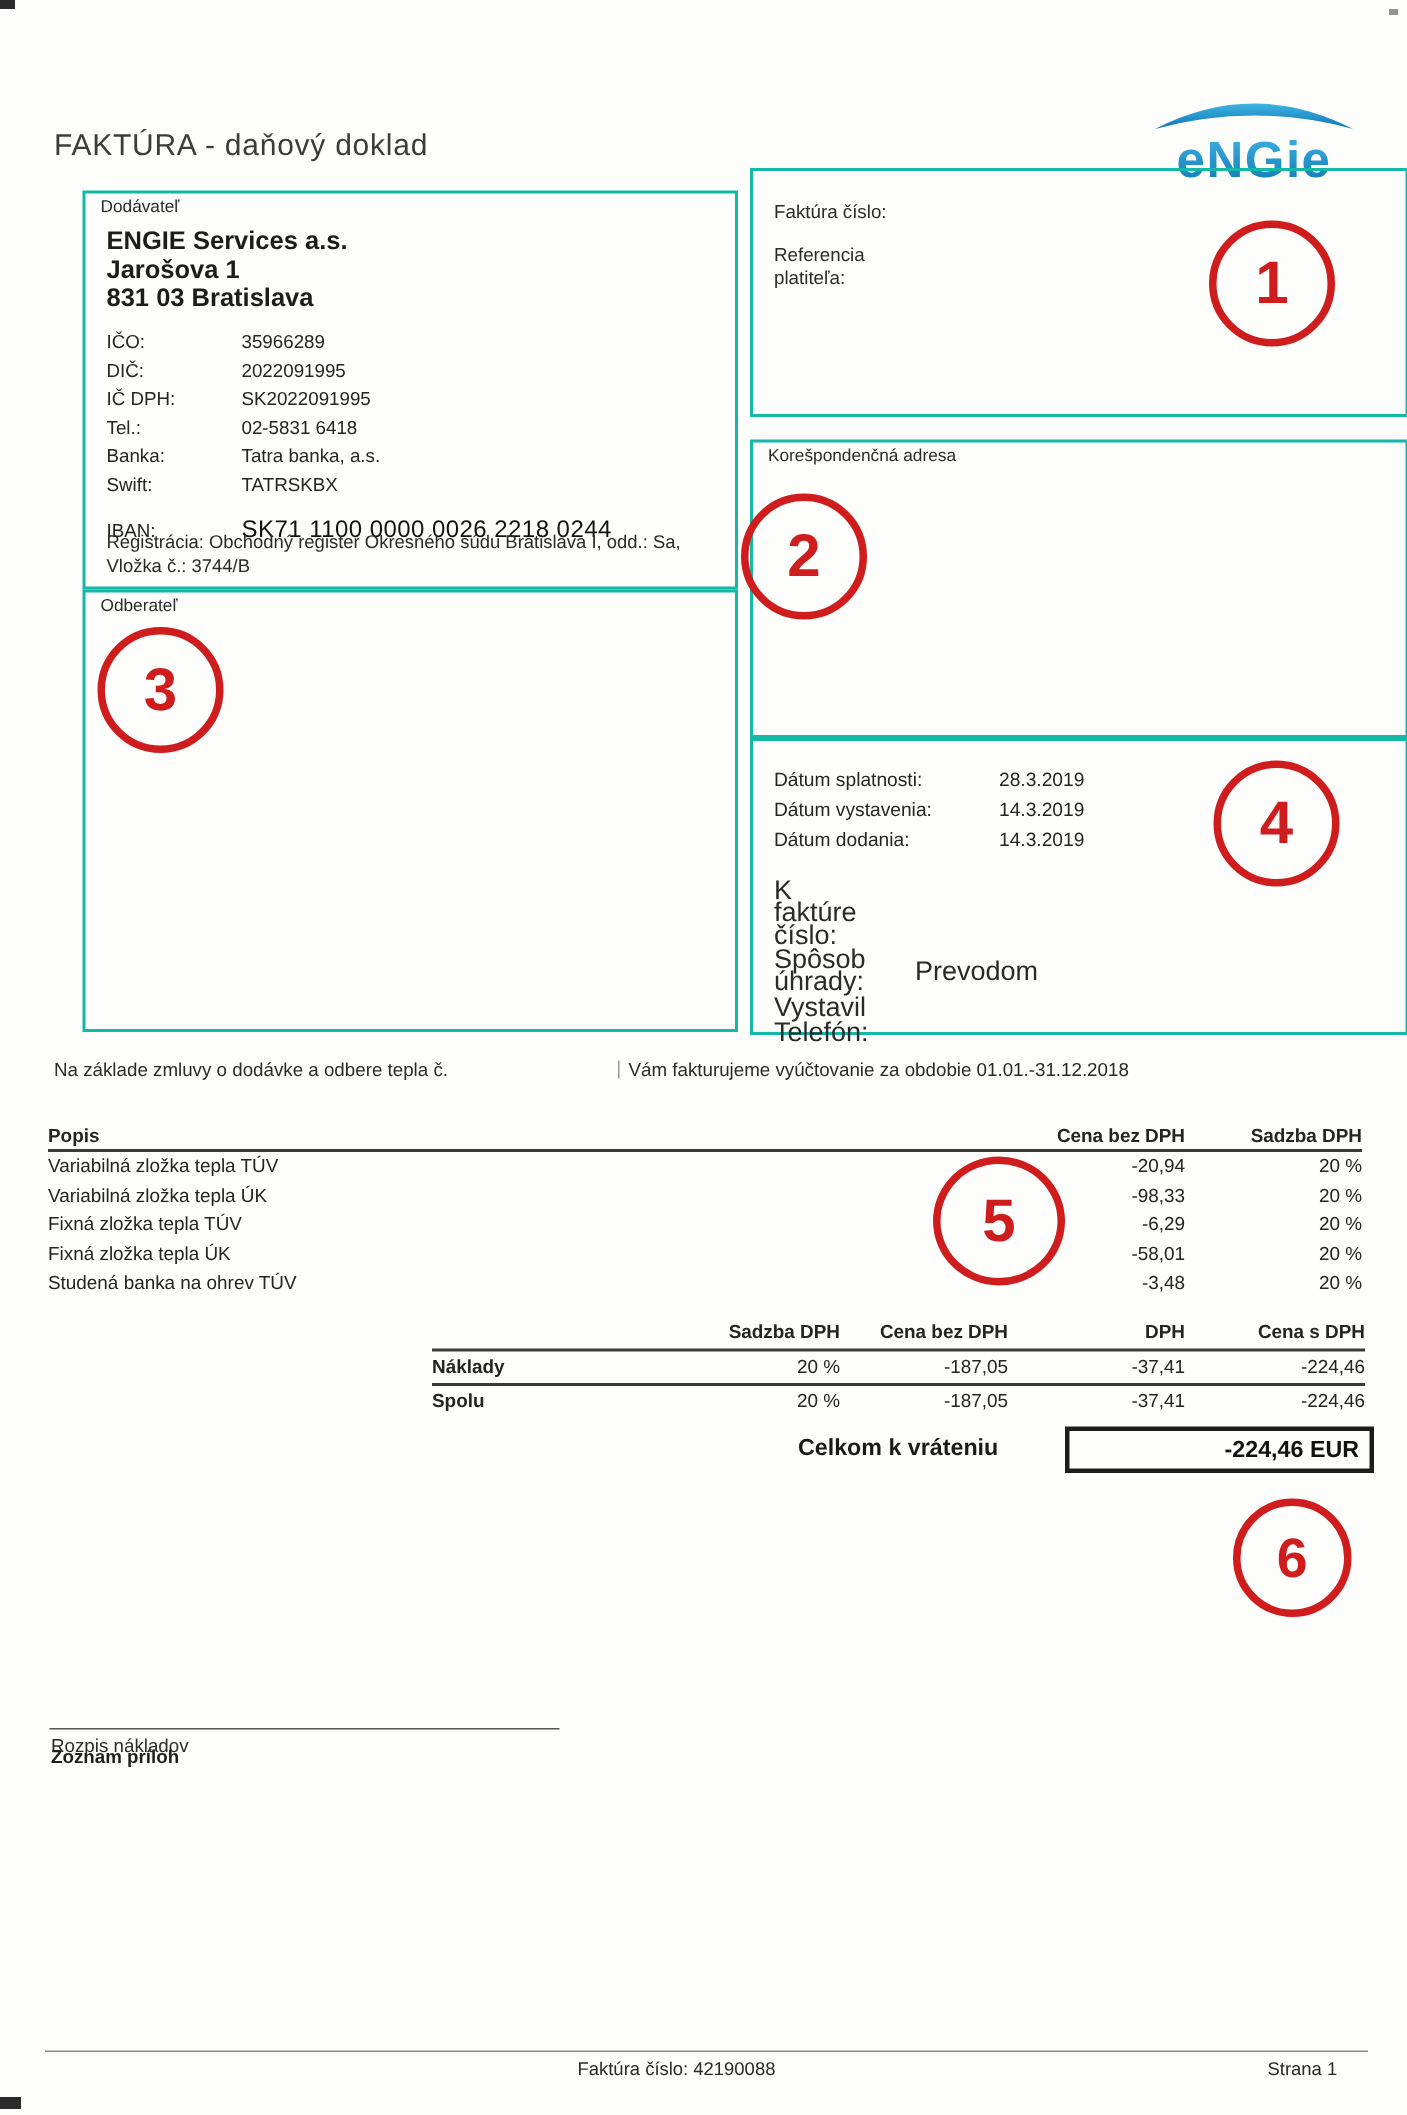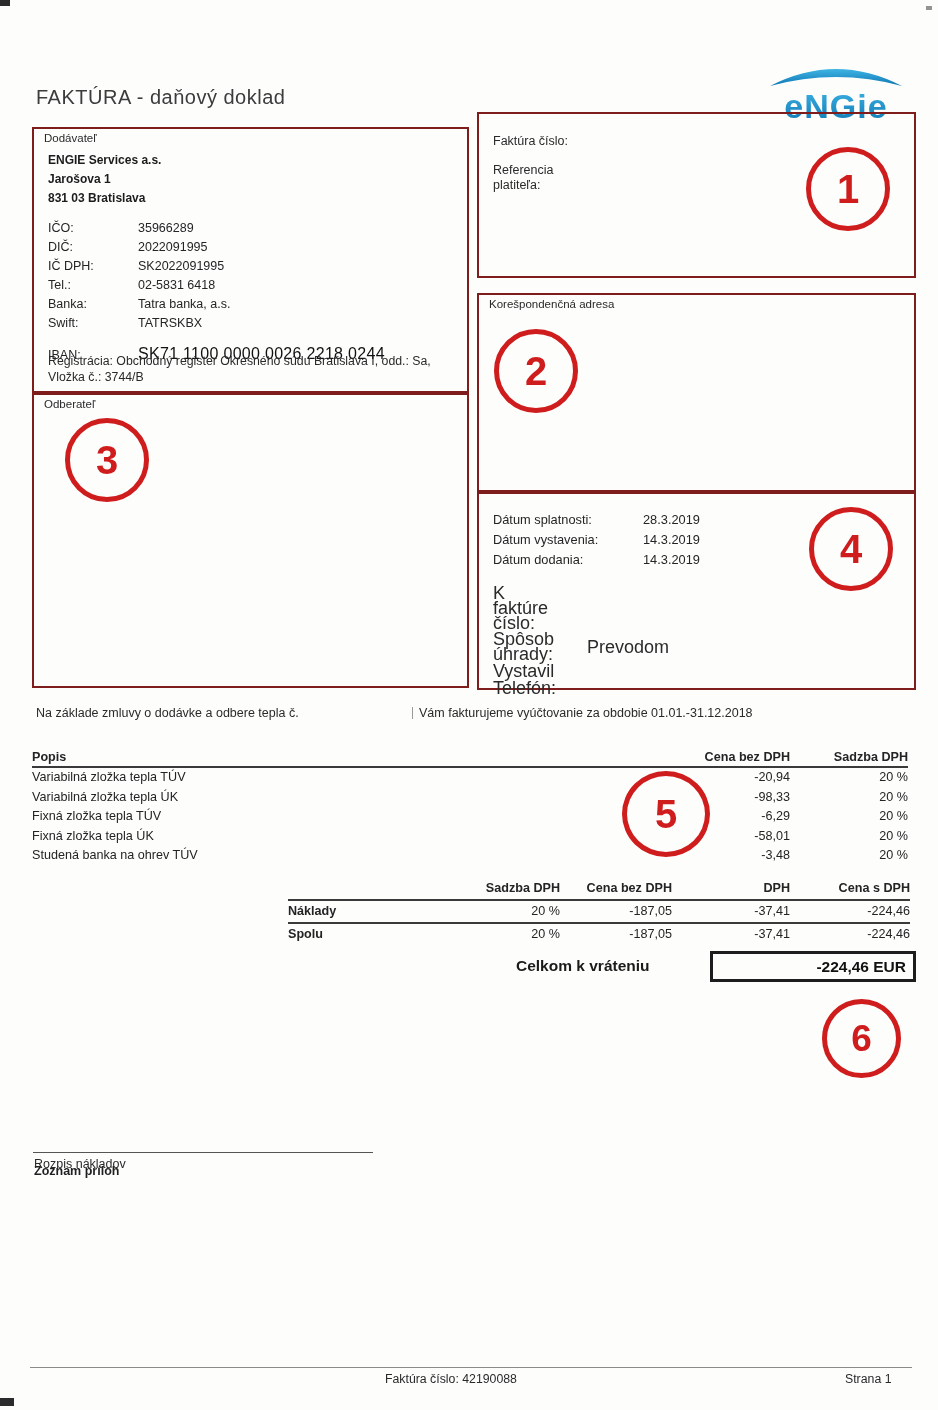--- a/index.html
+++ b/index.html
@@ -4,24 +4,24 @@
 <style>
   html,body{margin:0;padding:0;background:#ffffff;}
   .page{
     position:relative;width:938px;height:1410px;margin:0 auto;
     background:#fdfdfc;color:#222;overflow:hidden;
     font-family:"Liberation Sans","DejaVu Sans",sans-serif;
   }
   .abs{position:absolute;}
   .doc-title{font-size:20px;letter-spacing:.5px;color:#3c3c3c;}
   
-  .box{position:absolute;border:2px solid #7f1d1d;background:transparent;box-sizing:border-box;}
+  .box{position:absolute;border:2px solid #14b8a6;background:transparent;box-sizing:border-box;margin-left:23px;}
   .box-label{font-size:11.5px;color:#2a2a2a;padding:3px 0 0 10px;}
   
-  .sup-name{font-weight:bold;font-size:12px;line-height:19px;color:#1c1c1c;}
+  .sup-name{font-weight:bold;font-size:17px;line-height:19px;color:#1c1c1c;}
   .kv-row{display:flex;line-height:19px;font-size:12.5px;color:#252525;}
   .kv-row .k{width:90px;flex:none;}
   .iban-row{display:flex;align-items:baseline;font-size:12.5px;margin-top:12px;}
   .iban-row .k{width:90px;flex:none;}
   .iban-row .v{font-weight:normal;font-size:16px;letter-spacing:.3px;color:#111;}
   .reg{font-size:12.3px;line-height:16px;color:#2a2a2a;width:420px;}
   
   .field-row{display:flex;align-items:center;font-size:12.5px;color:#2a2a2a;}
   .field-row .k{width:80px;flex:none;line-height:15px;}
   .field-row .v{margin-left:14px;}
@@ -243,21 +243,21 @@
     </div>
     <div class="r">
       <span class="c0">Spolu</span>
       <span class="c1">20 %</span>
       <span class="c2">-187,05</span>
       <span class="c3">-37,41</span>
       <span class="c4">-224,46</span>
     </div>
   </div>
 
-  <div class="abs total-label" style="left:516px;top:957px;">Celkom k vráteniu</div>
+  <div class="abs total-label" style="left:532px;top:957px;">Celkom k vráteniu</div>
   <div class="total-box">
       <span>-224,46 EUR</span>
     </div>
 
   <div class="ann" style="left:806px;top:147px;width:84px;height:84px;font-size:40px;">
       <span>1</span>
     </div>
   <div class="ann" style="left:494px;top:329px;width:84px;height:84px;font-size:40px;">
       <span>2</span>
     </div>

